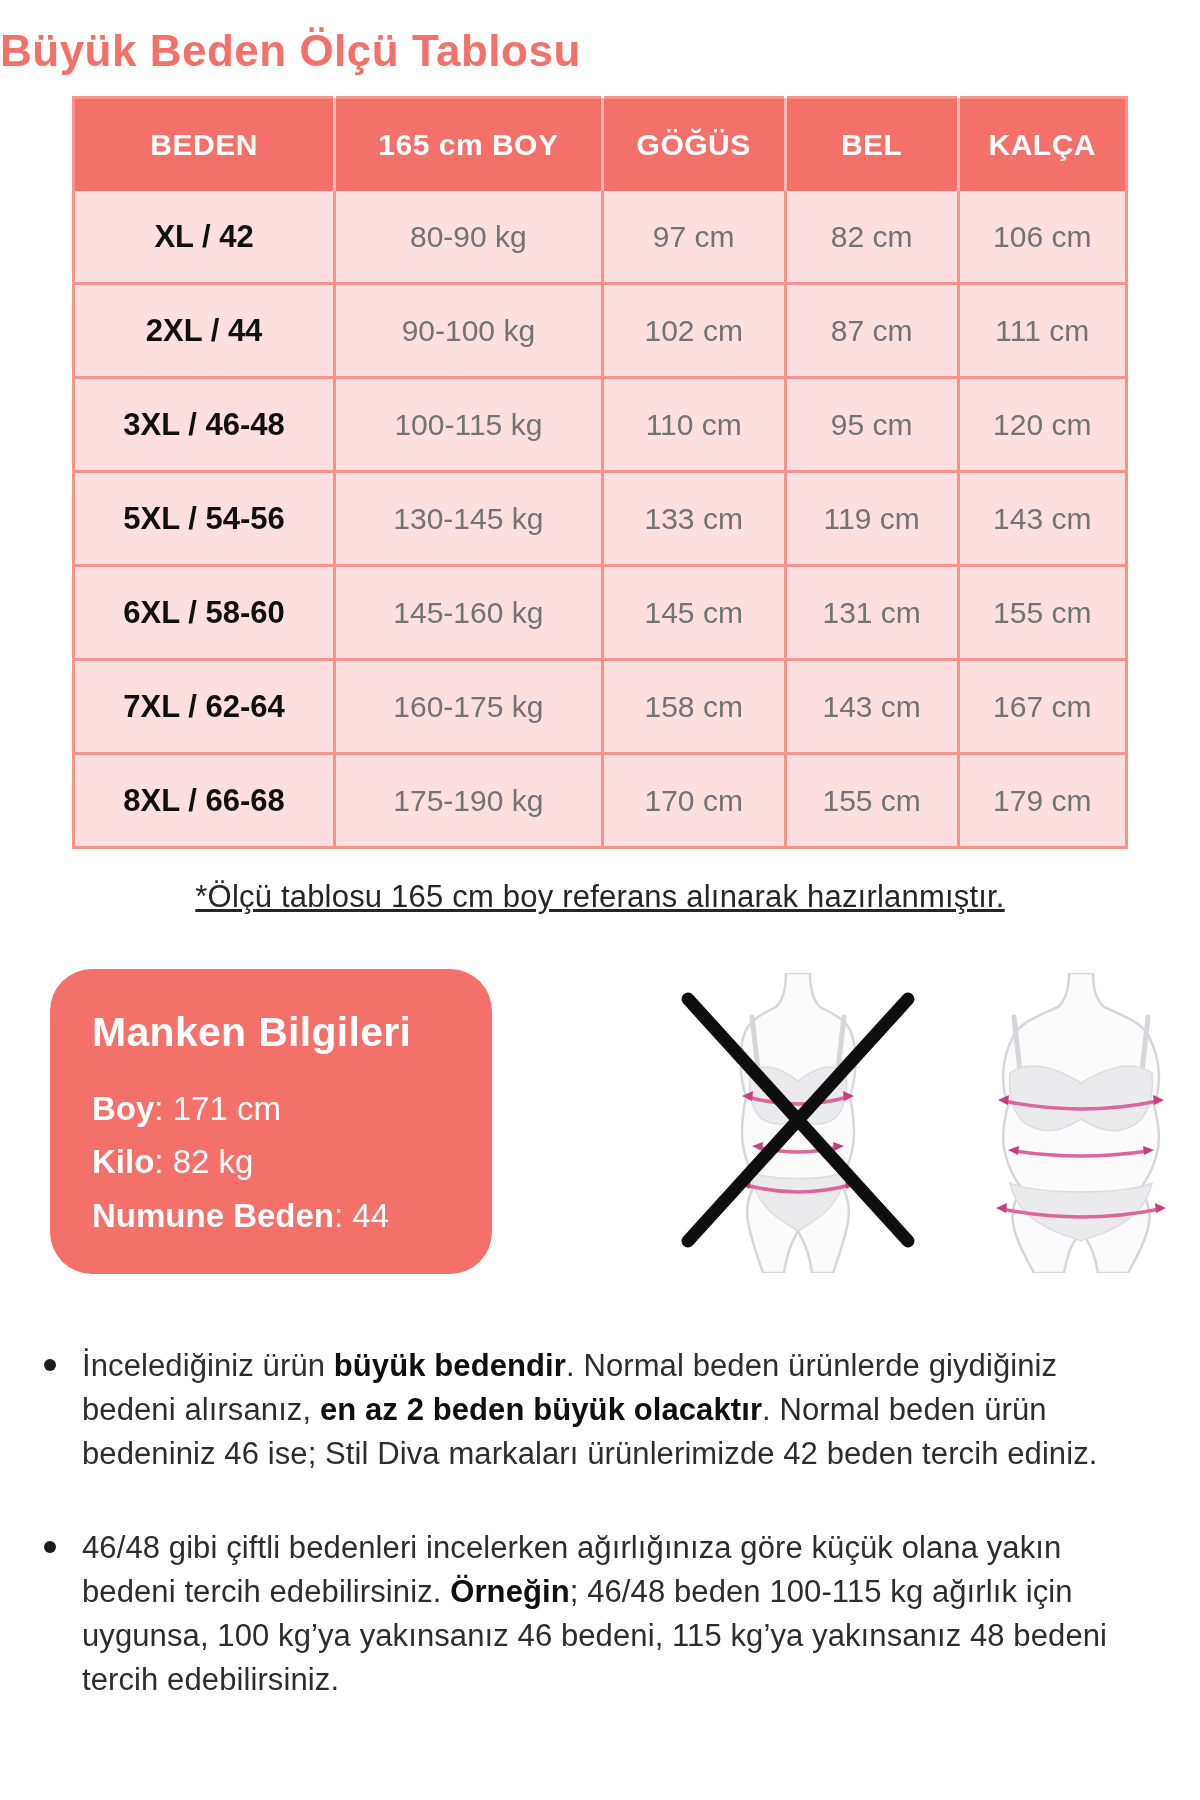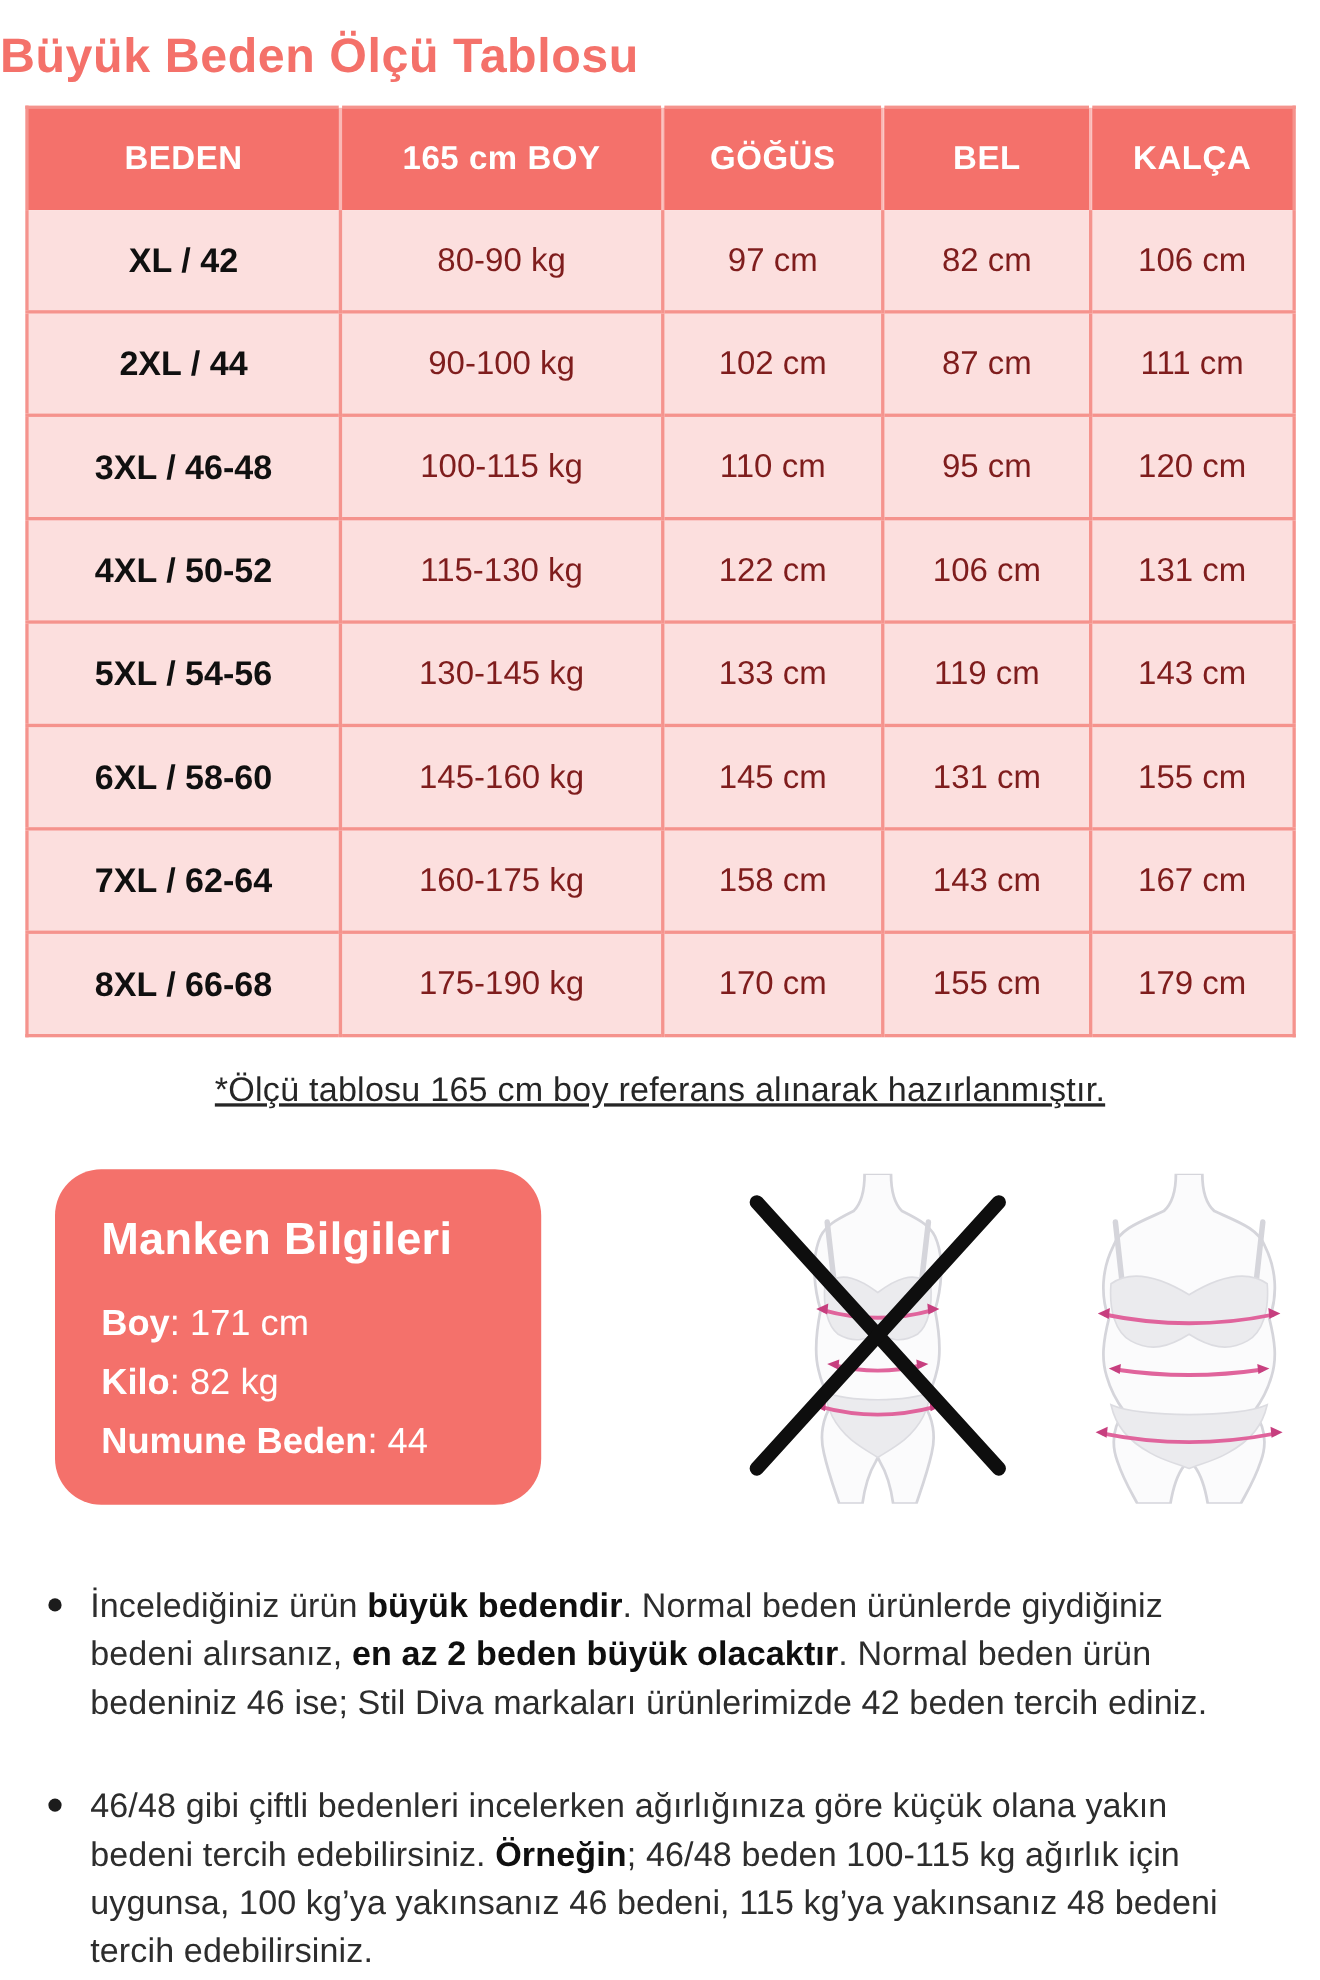--- a/index.html
+++ b/index.html
@@ -11,32 +11,32 @@
   .page{position:relative;width:1200px;height:1800px;overflow:hidden;}
 
   
   .title{
     margin:26px 0 20px 0;text-align:left;
     font-size:44px;font-weight:700;letter-spacing:.5px;color:#f4716a;
   }
 
   
   .size-table{
-    width:1155px;margin:0 auto;border-collapse:collapse;table-layout:fixed;
+    width:1056px;margin:0 auto;border-collapse:collapse;table-layout:fixed;
     border:3px solid #f5938d;
   }
   .size-table th{
     background:#f4716b;color:#ffffff;
     font-size:30px;font-weight:700;letter-spacing:.5px;
     height:90px;text-align:center;vertical-align:middle;
     border-right:3px solid rgba(255,255,255,.5);
   }
   .size-table th:last-child{border-right:none;}
   .size-table td{
-    background:#fcdfde;color:#7f1d1d;
+    background:#fcdfde;color:#737373;
     font-size:30px;font-weight:400;
     height:89px;text-align:center;vertical-align:middle;
     border-right:3px solid #f5938d;border-top:3px solid #f5938d;
   }
   .size-table td:last-child{border-right:none;}
   .size-table td:first-child{font-weight:700;font-size:31px;color:#101010;}
   .size-table tbody tr:first-child td{border-top:none;}
 
   
   .footnote{
@@ -115,27 +115,20 @@
           <td>102 cm</td>
           <td>87 cm</td>
           <td>111 cm</td>
         </tr>
         <tr>
           <td>3XL / 46-48</td>
           <td>100-115 kg</td>
           <td>110 cm</td>
           <td>95 cm</td>
           <td>120 cm</td>
-        </tr>
-        <tr>
-          <td>4XL / 50-52</td>
-          <td>115-130 kg</td>
-          <td>122 cm</td>
-          <td>106 cm</td>
-          <td>131 cm</td>
         </tr>
         <tr>
           <td>5XL / 54-56</td>
           <td>130-145 kg</td>
           <td>133 cm</td>
           <td>119 cm</td>
           <td>143 cm</td>
         </tr>
         <tr>
           <td>6XL / 58-60</td>

